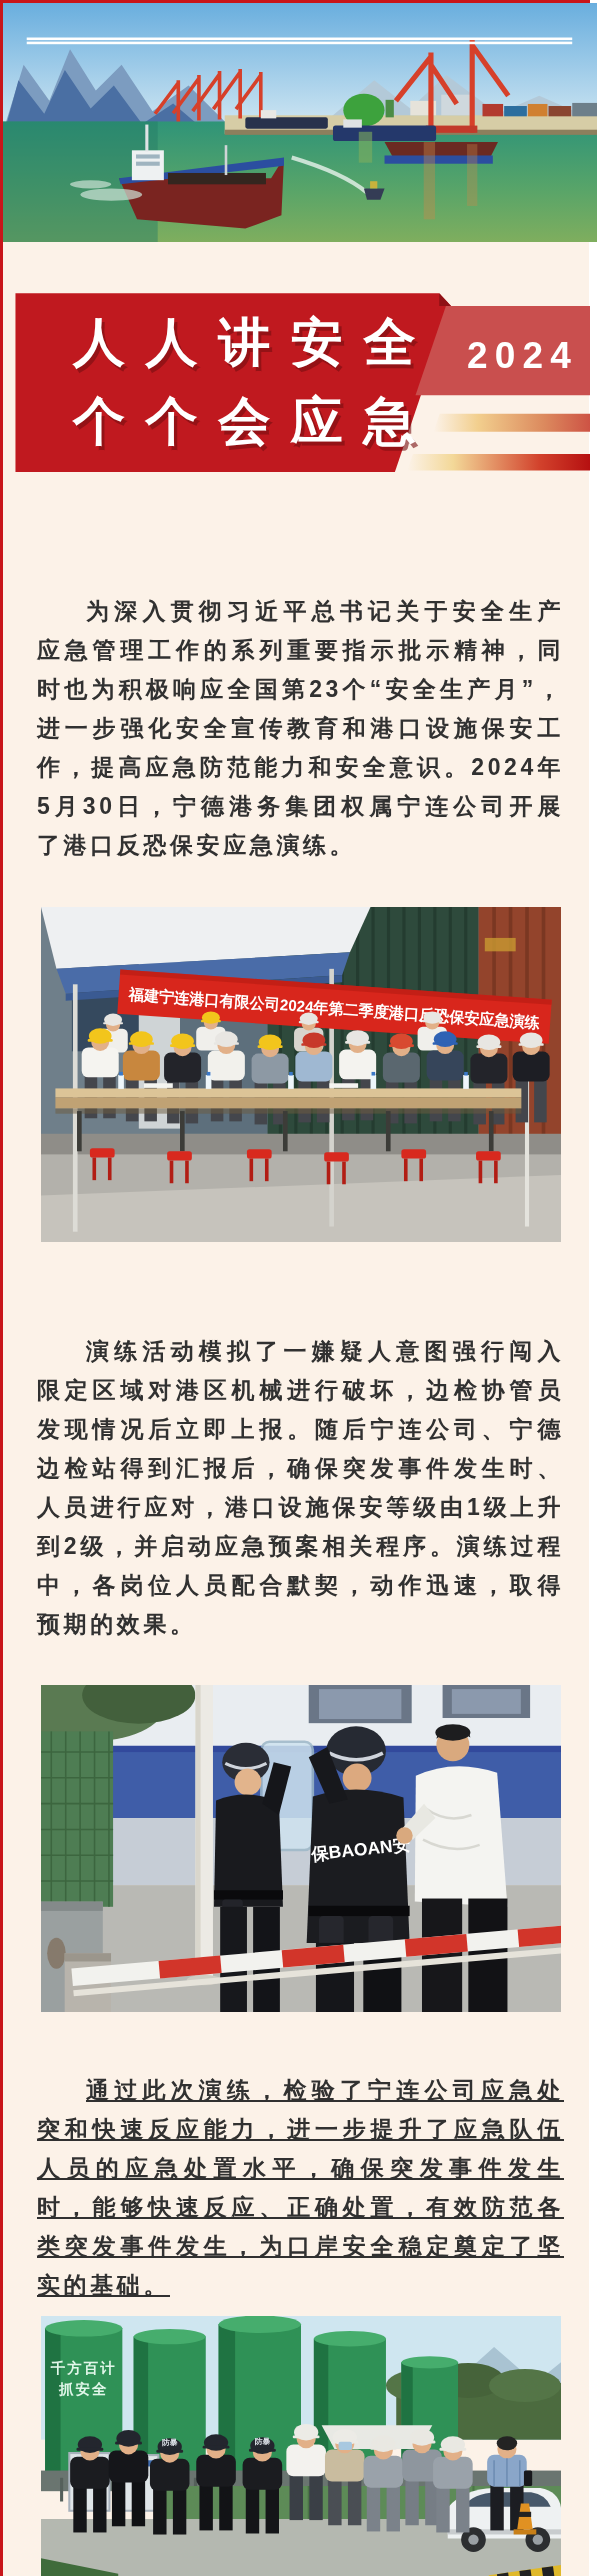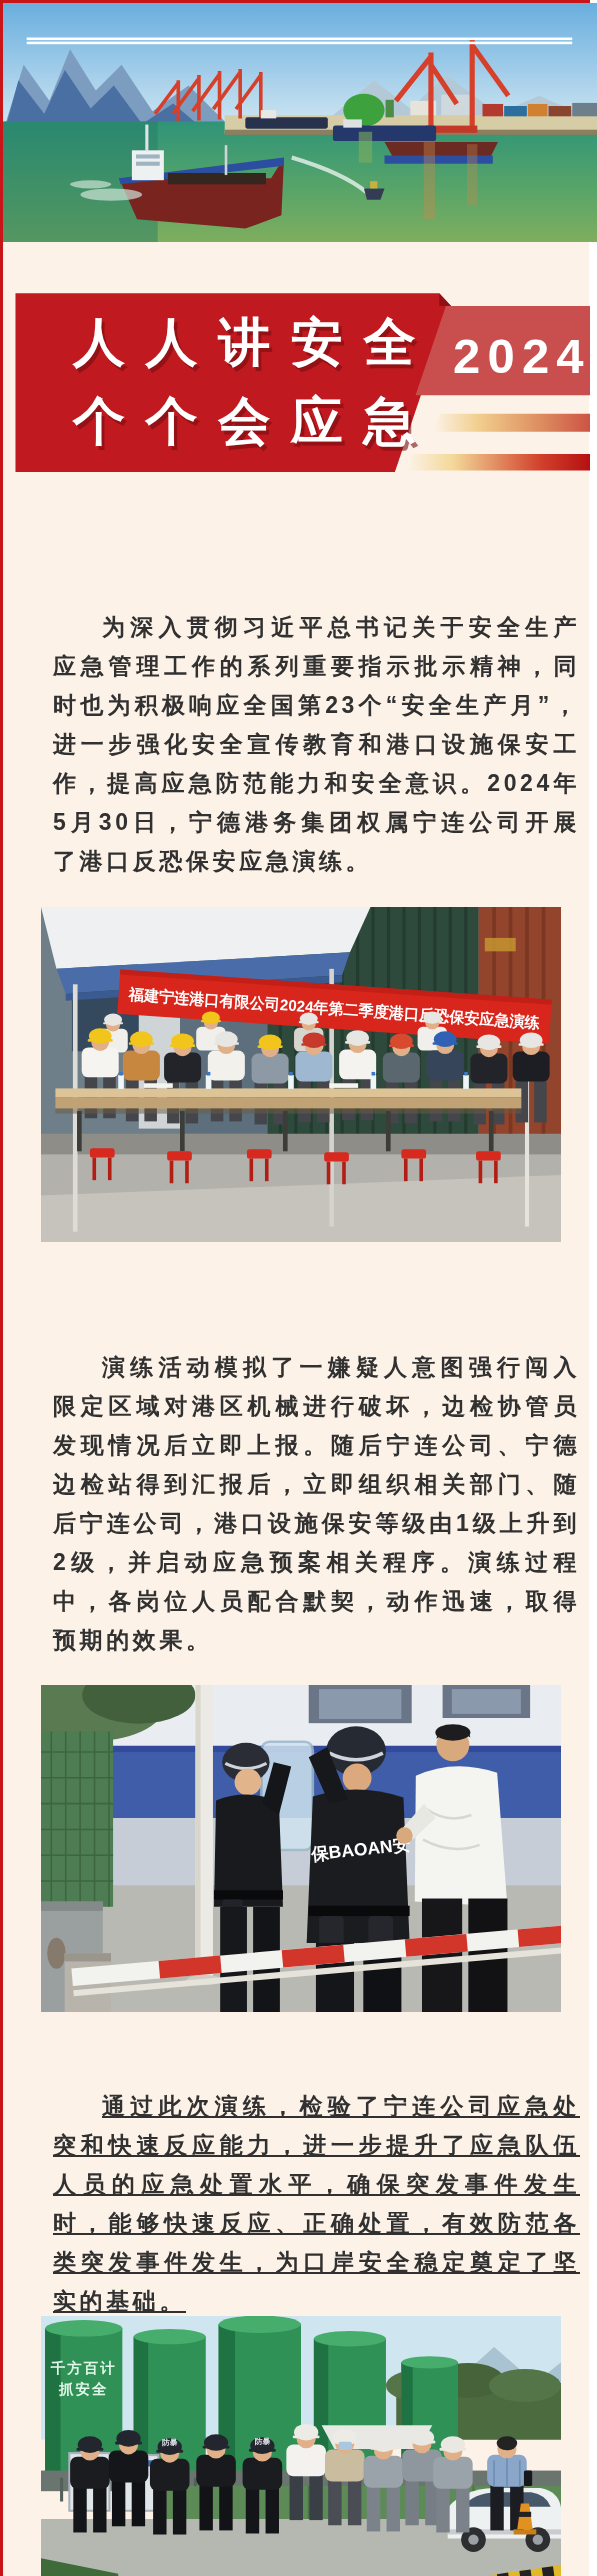--- a/index.html
+++ b/index.html
@@ -8,29 +8,29 @@
   .content-bg{position:absolute;left:3.1px;top:3.1px;width:586px;height:2878px;background:#fcf2e8;}
   .frame-left{position:absolute;left:0;top:0;width:3.1px;height:2882px;background:#c8151a;}
   .frame-top{position:absolute;left:0;top:0;width:590px;height:3.1px;background:#c8151a;}
   .right-sliver{position:absolute;left:590px;top:242px;width:7.2px;height:2639px;background:#ffffff;}
   .photo{position:absolute;left:41px;width:520px;overflow:hidden;}
   .photo svg{display:block;width:100%;height:100%;}
   #hero{position:absolute;left:3.1px;top:3.1px;width:595px;height:239px;overflow:hidden;}
   #hero svg{display:block;width:100%;height:100%;}
   .para{position:absolute;left:37px;width:527px;font-size:23px;line-height:39px;
         letter-spacing:3.6px;color:#313131;text-align:justify;text-indent:49px;
-        font-weight:600;margin:16px;}
+        font-weight:600;margin:0;}
   #banner-shapes{position:absolute;left:0;top:289px;width:598px;height:196px;}
   .banner-title{position:absolute;left:73px;width:392px;height:61px;
         font-size:52px;font-weight:800;color:#ffffff;letter-spacing:20.6px;white-space:nowrap;
         text-shadow:3.1px 4.1px 0 rgba(118,14,17,.6);}
   #banner-title-1{top:308px;}
   #banner-title-2{top:387px;}
   .banner-year{position:absolute;left:453px;top:333px;width:139px;height:46px;
-        font-size:49px;font-weight:800;color:#ffffff;letter-spacing:7.2px;
+        font-size:37px;font-weight:800;color:#ffffff;letter-spacing:7.2px;text-align:center;
         line-height:46px;}
 </style>
 </head>
 <body>
 
 <div id="page">
 
   <div class="content-bg"></div>
 
   <div id="hero">
@@ -326,21 +326,21 @@
             <rect x="585" y="494" width="7" height="44"></rect>
           <rect x="705" y="488" width="7" height="44"></rect>
             <rect x="735" y="488" width="7" height="44"></rect>
           <rect x="850" y="492" width="7" height="44"></rect>
             <rect x="880" y="492" width="7" height="44"></rect>
         </g>
       </g>
     </svg>
   </div>
 
-  <p class="para" style="top:1332px;">演练活动模拟了一嫌疑人意图强行闯入限定区域对港区机械进行破坏，边检协管员发现情况后立即上报。随后宁连公司、宁德边检站得到汇报后，立即组织相关部门、随后宁连公司，港口设施保安等级由1级上升到2级，并启动应急预案相关程序。演练过程中，各岗位人员配合默契，动作迅速，取得预期的效果。</p>
+  <p class="para" style="top:1332px;">演练活动模拟了一嫌疑人意图强行闯入限定区域对港区机械进行破坏，边检协管员发现情况后立即上报。随后宁连公司、宁德边检站得到汇报后，确保突发事件发生时、人员进行应对，港口设施保安等级由1级上升到2级，并启动应急预案相关程序。演练过程中，各岗位人员配合默契，动作迅速，取得预期的效果。</p>
 
   <div class="photo" style="top:1685px;height:327px;">
     <svg viewBox="0 0 1010 634" preserveAspectRatio="none">
 
       <rect x="0" y="0" width="1010" height="120" fill="#e9edf1"></rect>
       <rect x="520" y="0" width="200" height="74" fill="#6a7687"></rect>
         <rect x="540" y="8" width="160" height="58" fill="#8b99ad"></rect>
       <rect x="780" y="0" width="170" height="64" fill="#6a7687"></rect>
         <rect x="798" y="8" width="134" height="48" fill="#8b99ad"></rect>
       <rect x="0" y="118" width="1010" height="140" fill="#3f5da8"></rect>

